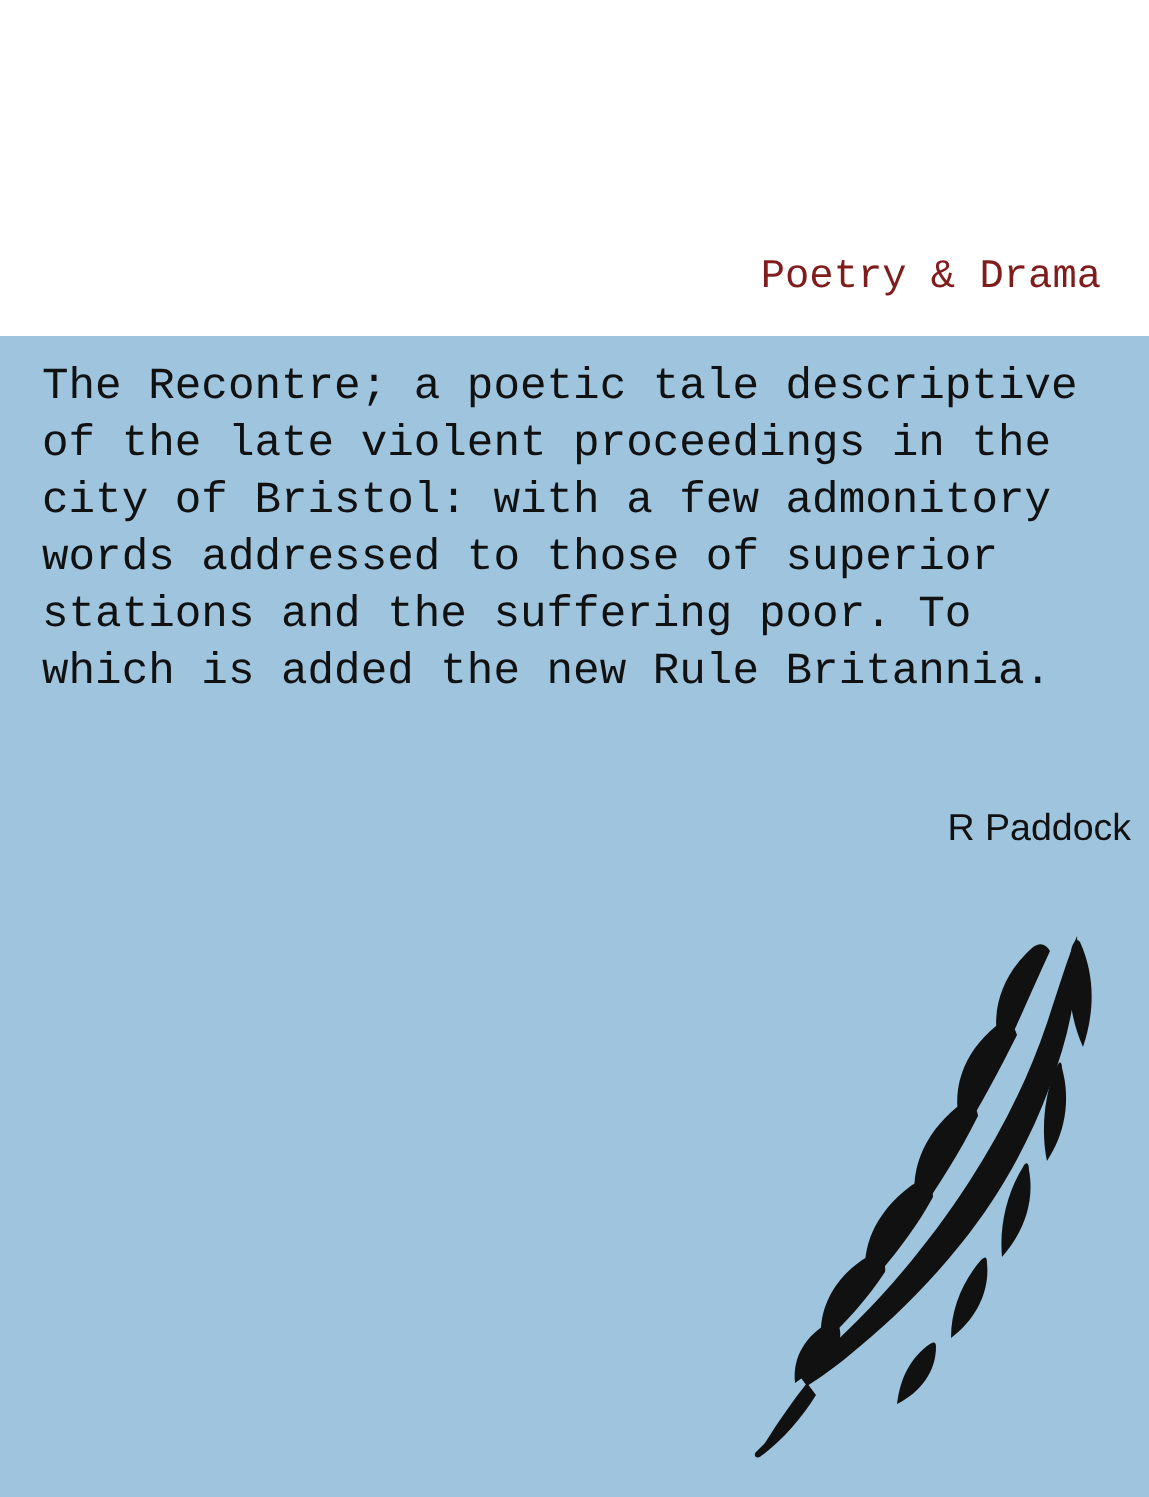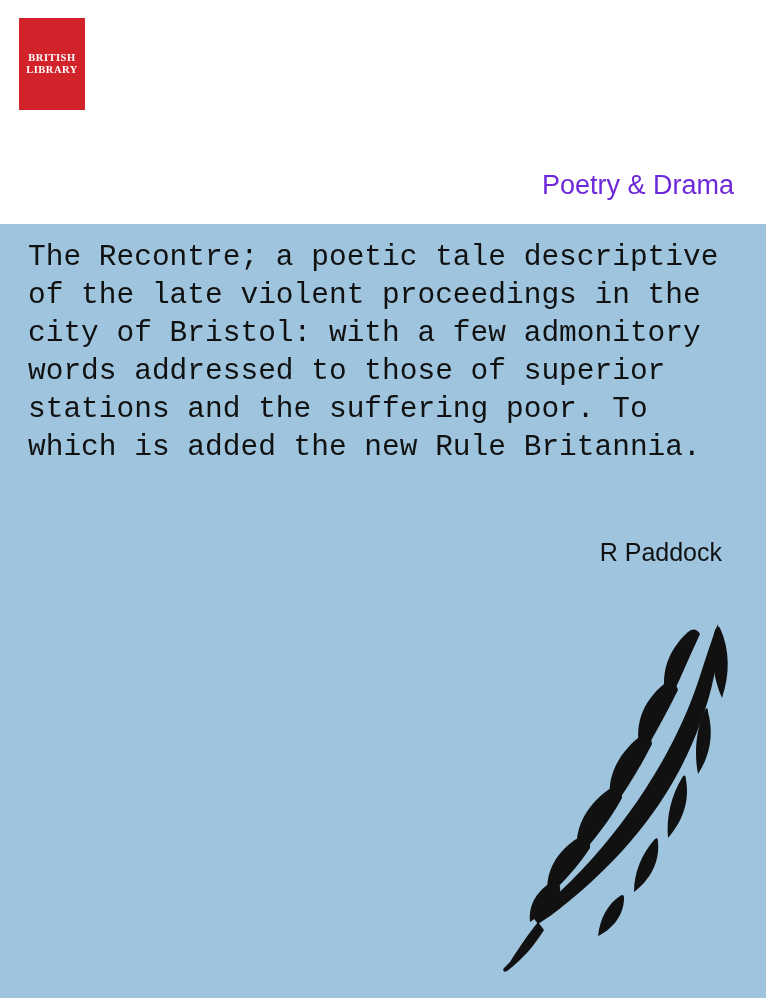--- a/index.html
+++ b/index.html
@@ -59,22 +59,22 @@
     height: 78px;
     background: #ffffff;
     display: flex;
     align-items: center;
     justify-content: flex-end;
     box-sizing: border-box;
     padding-right: 32px;
   }
   .genre-text {
     font-size: 27px;
-    color: #6d28d9;
-    font-family: Liberation Sans, sans-serif;
+    color: #7f1d1d;
+    font-family: Liberation Mono, monospace;
   }
   .title-area {
     position: absolute;
     left: 0;
     top: 238px;
     width: 766px;
     padding: 0 28px;
     box-sizing: border-box;
   }
   .book-title {
@@ -84,21 +84,21 @@
     font-family: Liberation Mono, monospace;
     font-weight: normal;
     margin: 0;
     text-align: left;
   }
   .author {
     position: absolute;
     left: 0;
     top: 538px;
     width: 766px;
-    padding-right: 44px;
+    padding-right: 12px;
     box-sizing: border-box;
     text-align: right;
     font-size: 25px;
     color: #111111;
     font-family: "Liberation Sans", sans-serif;
   }
   .feather-wrap {
     position: absolute;
     right: 24px;
     bottom: 22px;
@@ -111,26 +111,20 @@
     display: block;
   }
 </style>
 </head>
 <body>
 
 <div class="cover">
 
   <div class="top-band"></div>
 
-  <div class="bl-logo">
-    <div class="bl-text">
-      <span>BRITISH</span><br>
-      <span>LIBRARY</span>
-    </div>
-  </div>
 
   <div class="genre-band">
     <div class="genre-text">Poetry &amp; Drama</div>
   </div>
 
   <div class="title-area">
     <h1 class="book-title">The Recontre; a poetic tale descriptive of the late violent proceedings in the city of Bristol: with a few admonitory words addressed to those of superior stations and the suffering poor. To which is added the new Rule Britannia.</h1>
   </div>
 
   <div class="author">R Paddock</div>

